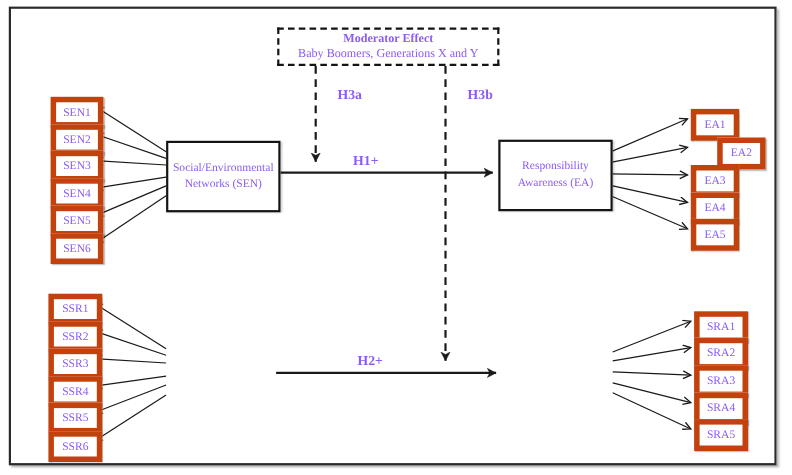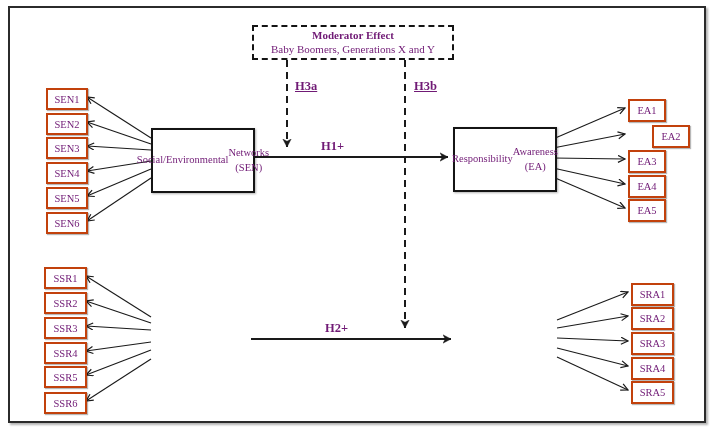--- a/index.html
+++ b/index.html
@@ -1,48 +1,48 @@
 <!DOCTYPE html>
 <html><head>
 <meta charset="utf-8">
 <style>
   html,body { margin:0; padding:0; background:#ffffff; }
   .stage {
     position:relative; width:720px; height:432px; background:#ffffff;
-    font-family:"Liberation Serif", serif; color:#701a75; overflow:hidden;
+    font-family:"Liberation Serif", serif; color:#8b5cf6; overflow:hidden;
   }
   .frame {
     position:absolute; left:8px; top:6px; width:694px; height:413px;
     border:2px solid #2b2b2b; box-shadow:2px 2px 2px rgba(0,0,0,0.30);
     background:transparent;
   }
   svg.edges { position:absolute; left:0; top:0; width:720px; height:432px; }
   .ind {
-    position:absolute; border:2px solid #c2410c; background:#fff;
+    position:absolute; border:5px solid #c2410c; background:#fff;
     display:flex; align-items:center; justify-content:center;
     font-size:10.5px; box-shadow:1px 1px 1px rgba(0,0,0,0.28);
   }
   .latent {
     position:absolute; border:2px solid #141414; background:#fff;
-    display:flex; flex-direction:row; align-items:center; justify-content:center;
+    display:flex; flex-direction:column; align-items:center; justify-content:center;
     font-size:10.5px; line-height:1.4; text-align:center;
     box-shadow:1px 1px 2px rgba(0,0,0,0.30);
   }
   .moderator {
     position:absolute; left:252px; top:25px; width:198px; height:31px;
     border:2px dashed #141414; background:#fff;
     display:flex; flex-direction:column; align-items:center; justify-content:center;
     text-align:center;
   }
   .moderator .title { font-weight:bold; font-size:11px; line-height:1.25; }
   .moderator .subtitle { font-size:11px; line-height:1.25; }
   .hlabel {
     position:absolute; font-weight:bold; font-size:12.5px; width:60px; 
   }
-  .hlabel.small { width:34px; text-align:left;text-decoration:underline; }
+  .hlabel.small { width:34px; text-align:right; }
 </style>
 </head>
 <body>
 
 <div class="stage">
 
   <svg class="edges" viewBox="0 0 720 432">
     <defs>
       <marker id="mthin" markerWidth="9" markerHeight="9" refX="7.5" refY="4" orient="auto" markerUnits="userSpaceOnUse">
         <path d="M0.5,0.5 L7.5,4 L0.5,7.5" fill="none" stroke="#1a1a1a" stroke-width="1.2"></path>

